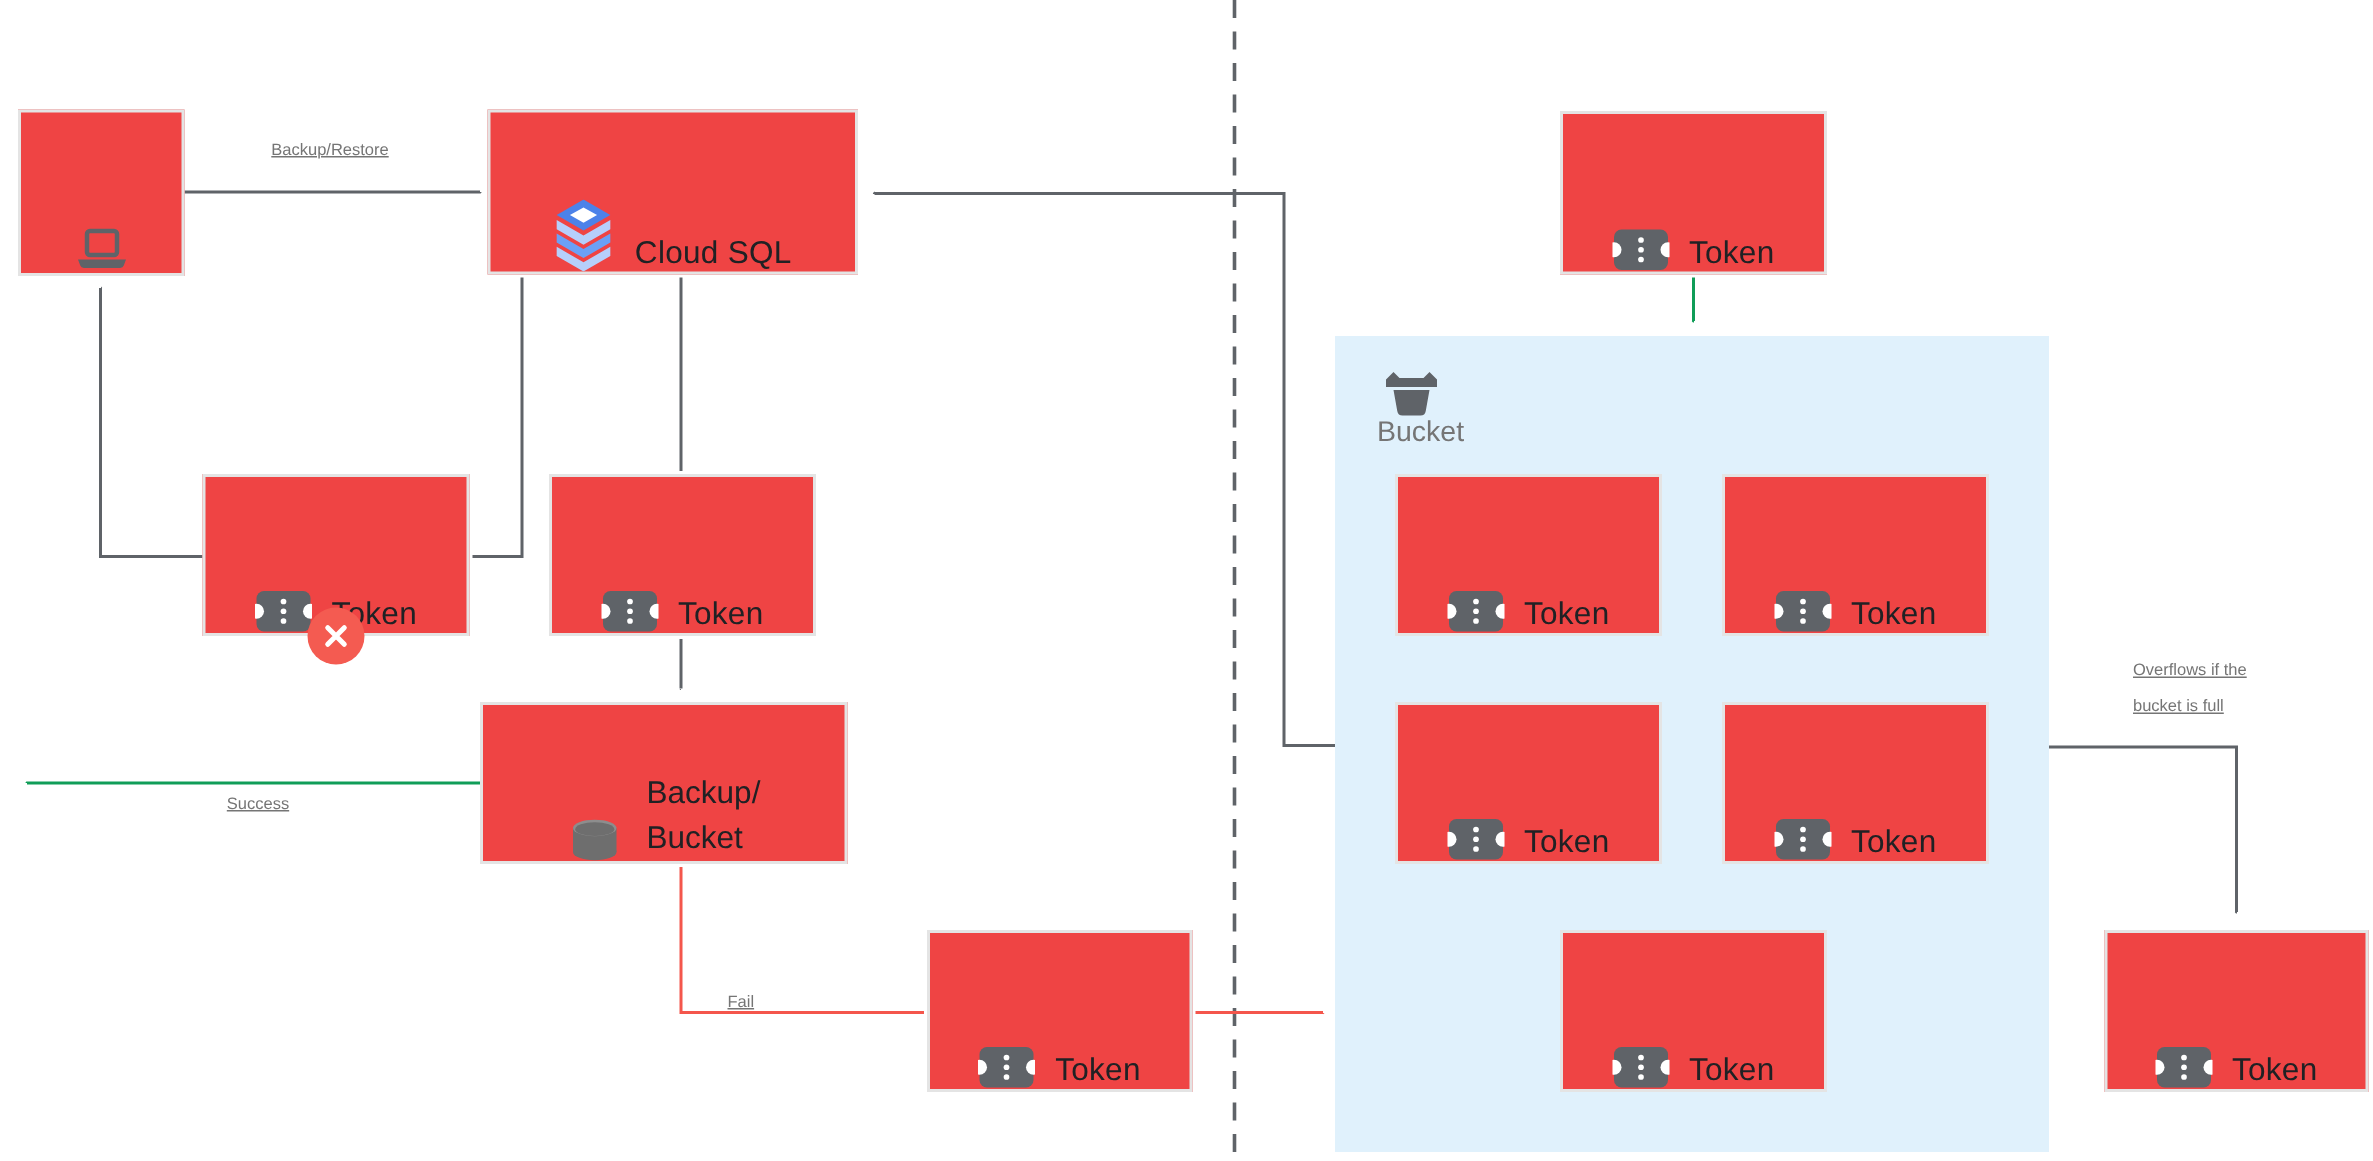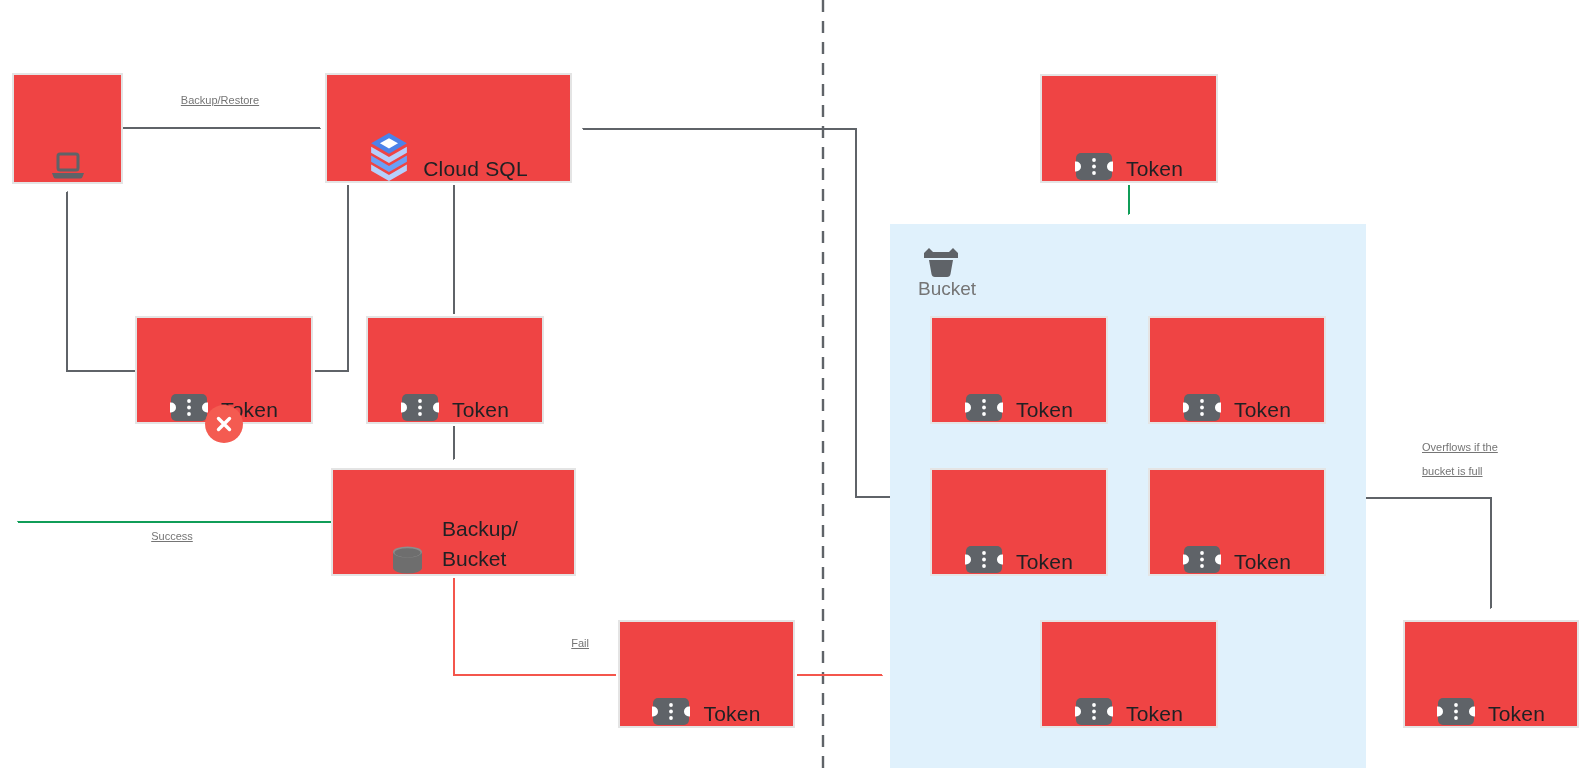--- a/index.html
+++ b/index.html
@@ -15,42 +15,42 @@
   .box{position:absolute;background:#ef4444;border:2px solid var(--border-gray);
        box-sizing:border-box;display:flex;align-items:flex-end;justify-content:center;}
   .node-label{font-size:21px;color:var(--text-dark);letter-spacing:.2px;}
   .token .node-label{margin-left:13px;}
   .cloudsql .node-label{margin-left:14px;}
 
   .laptop-box{left:12px;top:73px;width:111px;height:111px;}
   .cloudsql{left:325px;top:73px;width:247px;height:110px;}
   .token-denied{left:135px;top:316px;width:178px;height:108px;}
   .token-inflight{left:366px;top:316px;width:178px;height:108px;}
-  .backup-box{left:331px;top:468px;width:245px;height:108px;}
+  .backup-box{left:320px;top:468px;width:245px;height:108px;}
   .token-failed{left:618px;top:620px;width:177px;height:108px;}
   .token-refill{left:1040px;top:74px;width:178px;height:109px;}
   .bucket-token-1{left:930px;top:316px;width:178px;height:108px;}
   .bucket-token-2{left:1148px;top:316px;width:178px;height:108px;}
   .bucket-token-3{left:930px;top:468px;width:178px;height:108px;}
   .bucket-token-4{left:1148px;top:468px;width:178px;height:108px;}
   .bucket-token-5{left:1040px;top:620px;width:178px;height:108px;}
   .token-overflow{left:1403px;top:620px;width:176px;height:108px;}
 
   .bucket-area{position:absolute;left:890px;top:224px;width:476px;height:544px;
                background:var(--bucket-bg);}
   .bucket-header{position:absolute;left:906px;top:245px;display:flex;align-items:center;flex-direction:column;}
   .bucket-header .bucket-name{margin-left:12px;font-size:19px;color:var(--text-gray);}
 
   .diagram-title{position:absolute;left:1023px;top:11px;width:360px;text-align:center;
                  font-size:23px;font-weight:700;color:var(--text-dark);}
 
   .edge-label{position:absolute;font-size:11px;color:var(--text-gray);text-decoration:underline;}
   .lbl-backup-restore{left:120px;top:94px;width:200px;text-align:center;}
   .lbl-success{left:97px;top:488px;width:150px;text-align:center;margin-top:42px;}
-  .lbl-fail{left:485px;top:637px;width:104px;text-align:right;}
+  .lbl-fail{left:485px;top:662px;width:104px;text-align:left;}
   .lbl-overflow{left:1422px;top:435px;width:170px;line-height:24px;text-align:left;}
 
   .backup-text{margin-left:16px;font-size:21px;color:var(--text-dark);line-height:30px;}
   .backup-text span{display:block;}
 
   .badge{position:absolute;left:205px;top:405px;width:38px;height:38px;border-radius:50%;
          background:var(--badge-red);display:flex;align-items:center;justify-content:center;}
 
   svg.wires{position:absolute;left:0;top:0;pointer-events:none;}
   .wire{fill:none;stroke:var(--line-gray);stroke-width:2;}

